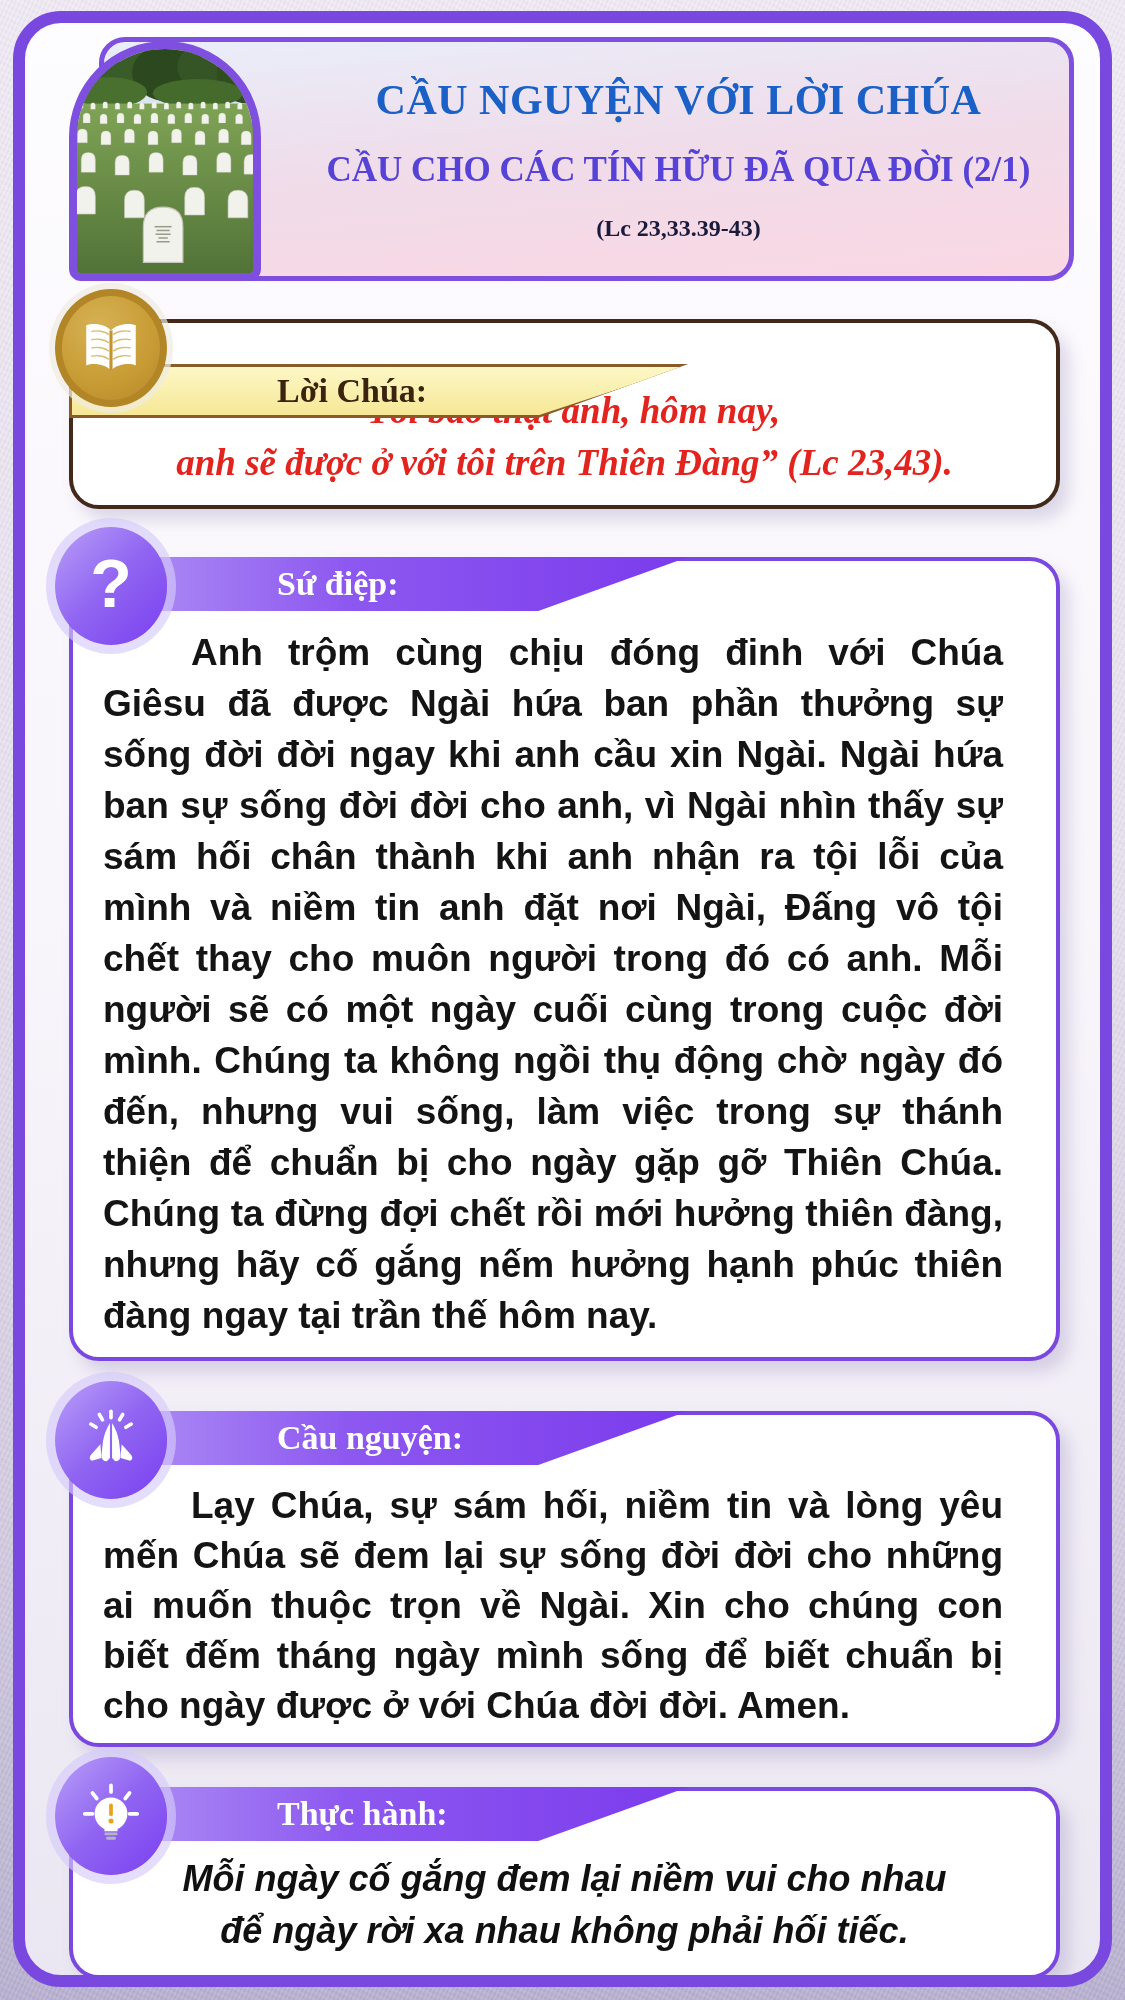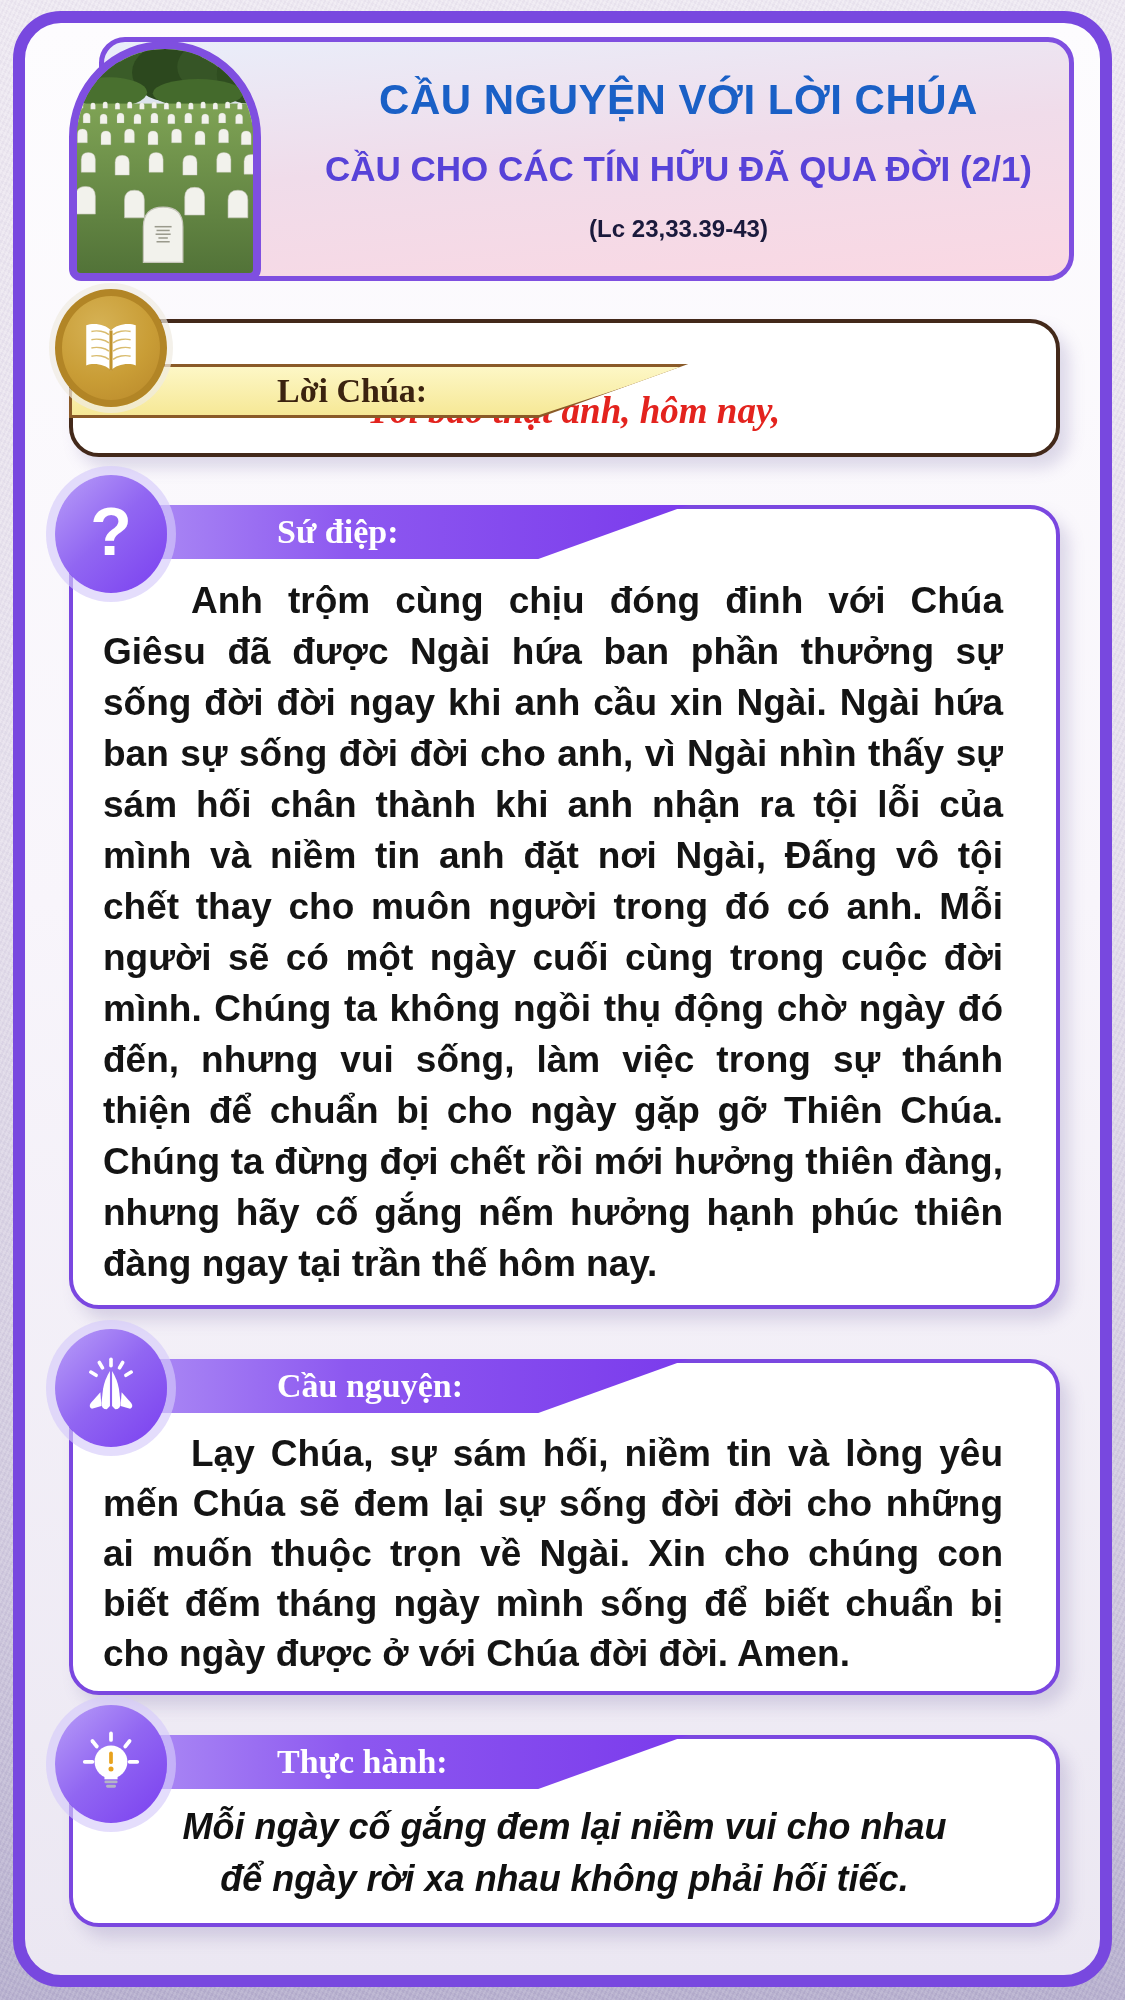--- a/index.html
+++ b/index.html
@@ -26,21 +26,21 @@
     overflow:hidden;
   }
 
   
   .header{ position:relative; margin:14px 26px 0 44px; height:244px; }
   .header-panel{
     position:absolute; left:30px; right:0; top:0; bottom:0;
     border:5px solid #7f4fe0; border-radius:26px;
     background:linear-gradient(175deg,#e9eefa 0%,#f0dcea 48%,#fad8e3 100%);
     display:flex; flex-direction:column; justify-content:space-evenly;
-    padding:8px 16px 8px 200px; text-align:center;
+    padding:8px 16px 8px 200px; text-align:center;font-family:Liberation Serif, serif;
   }
   .title{ color:#1a60c6; font-size:42px; font-weight:bold; letter-spacing:.5px; }
   .subtitle{ color:#5742d8; font-size:35px; font-weight:bold; }
   .reference{ color:#1a1a3c; font-size:24px; font-weight:bold; }
   .arch{
     position:absolute; left:0; top:4px; width:192px; height:240px; z-index:2;
     border:8px solid #7f4fe0; border-radius:96px 96px 12px 12px;
     overflow:hidden; background:#6f9448;
   }
   .arch svg{ display:block; width:100%; height:100%; }
@@ -195,20 +195,21 @@
 
     <section class="sec sec-word">
       <div class="box brown">
         <div class="banner gold-wrap">
           <div class="inner">
             <span>Lời Chúa:</span>
           </div>
         </div>
         <div class="quote">
           <div>“Tôi bảo thật anh, hôm nay,</div>
+          <div>anh sẽ được ở với tôi trên Thiên Đàng” (Lc 23,43).</div>
         </div>
       </div>
       <div class="badge gold">
         <svg width="66" height="66" viewBox="0 0 64 64" aria-hidden="true">
           <path fill="#ffffff" d="M32 15 C27 9 15 7 8 10 L8 49 C15 46 27 48 32 54 C37 48 49 46 56 49 L56 10 C49 7 37 9 32 15 Z"></path>
           <path d="M32 15 L32 54" stroke="#c1942f" stroke-width="3"></path>
           <path d="M13 16 C19 14.5 26 16 30 19 M13 24 C19 22.5 26 24 30 27 M13 32 C19 30.5 26 32 30 35 M13 40 C19 38.5 26 40 30 43 M51 16 C45 14.5 38 16 34 19 M51 24 C45 22.5 38 24 34 27 M51 32 C45 30.5 38 32 34 35 M51 40 C45 38.5 38 40 34 43" stroke="#d9bc6e" stroke-width="1.4" fill="none"></path>
         </svg>
       </div>
     </section>

